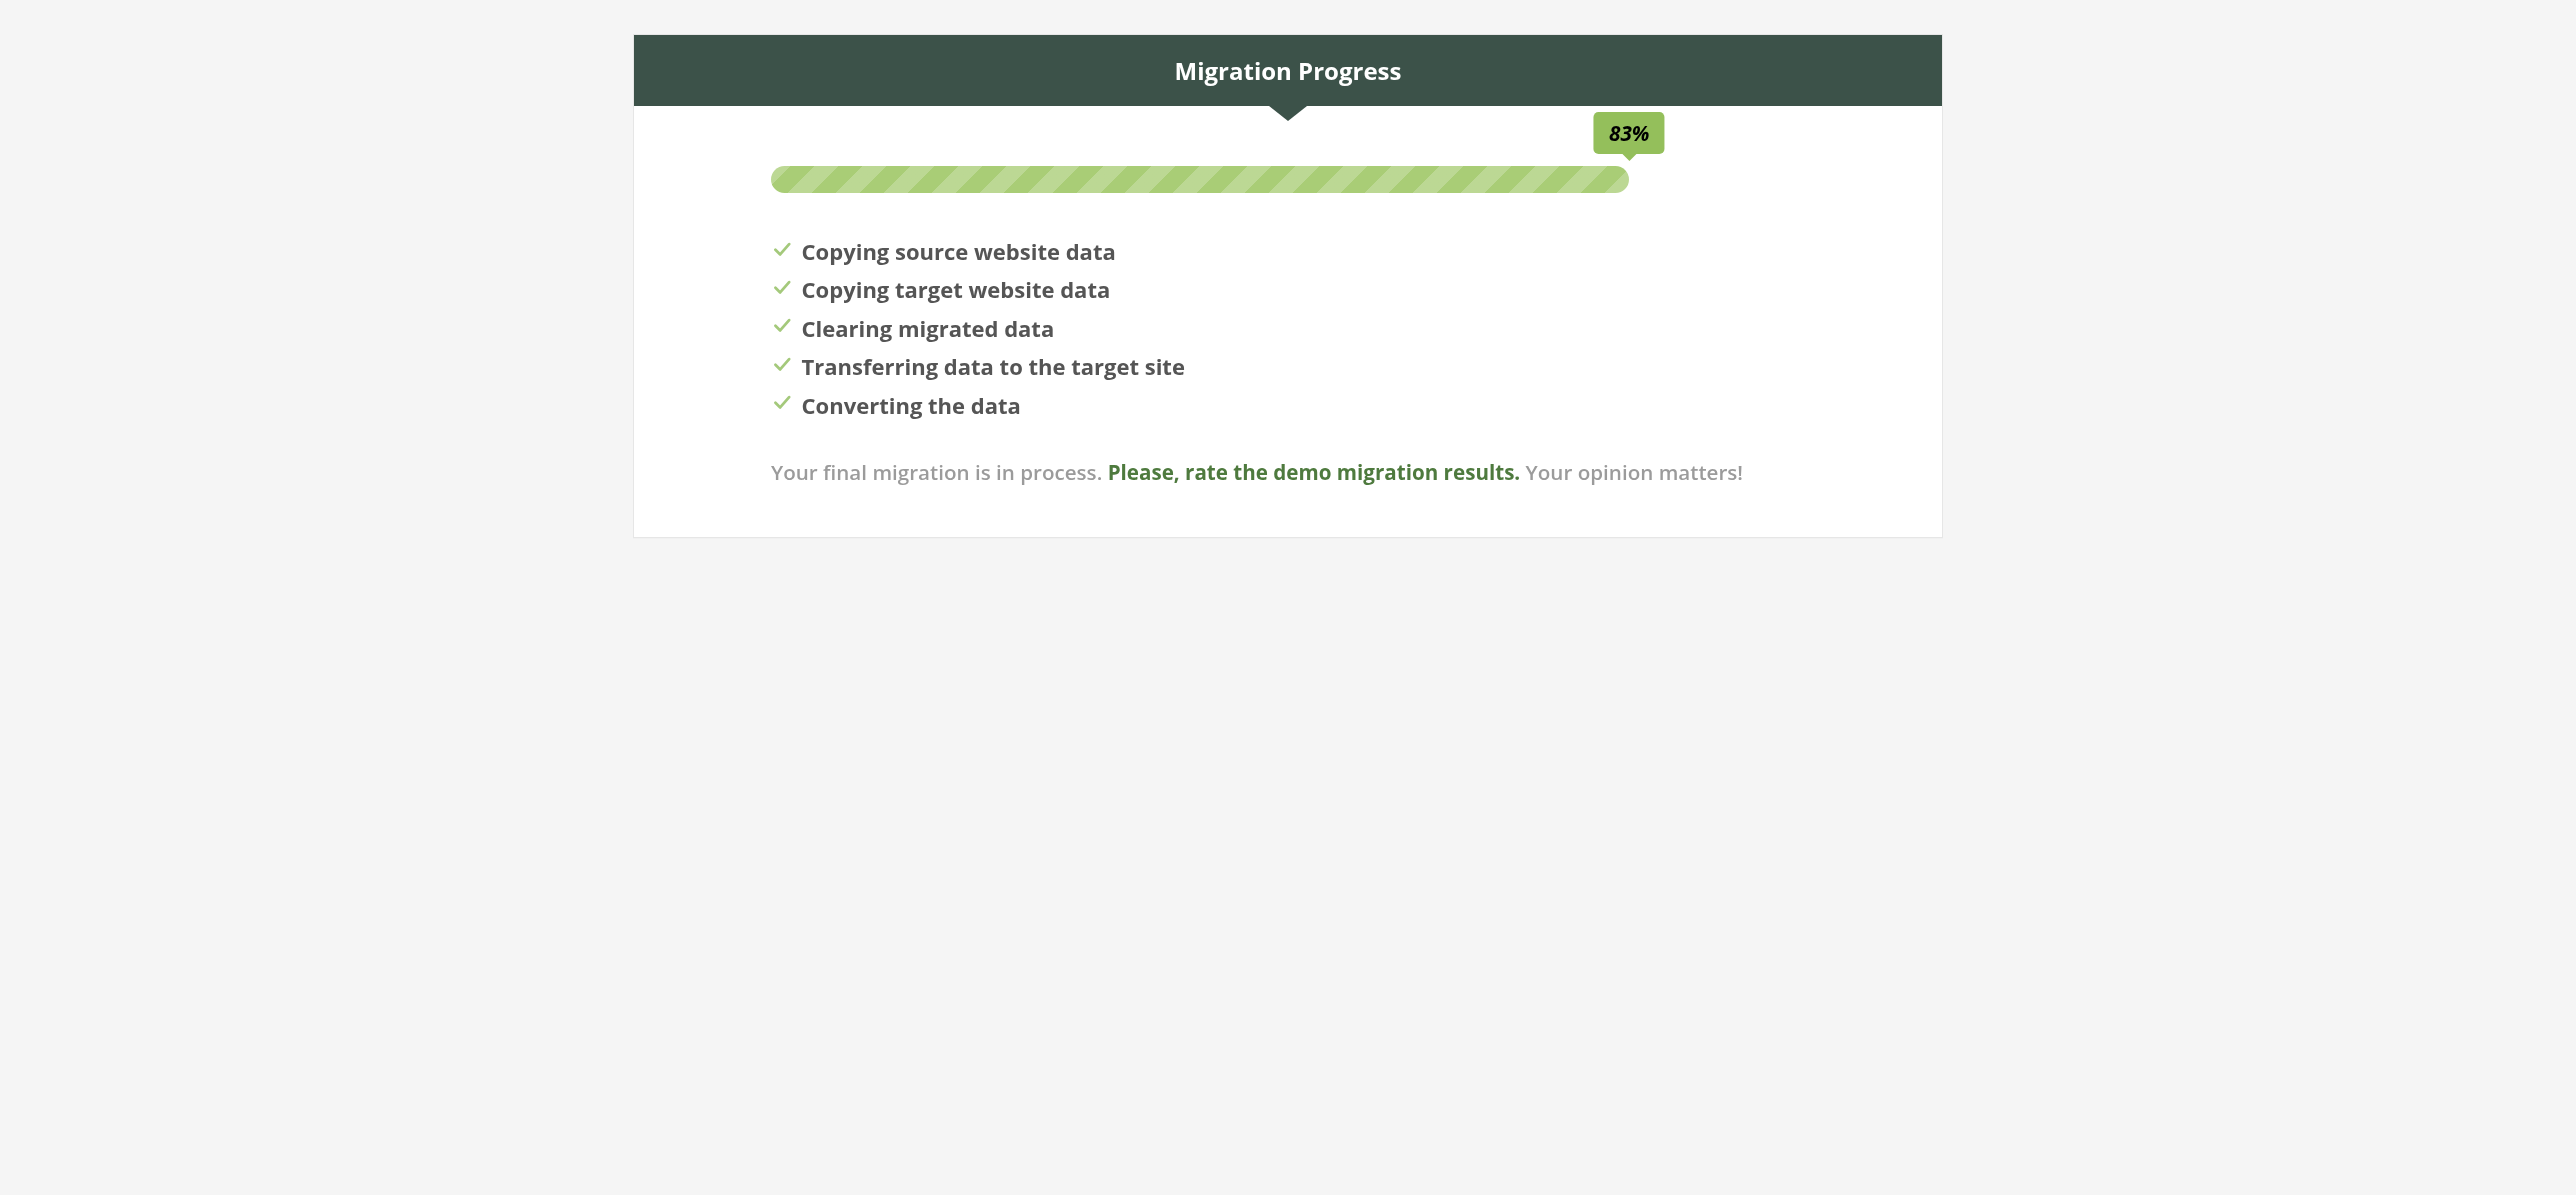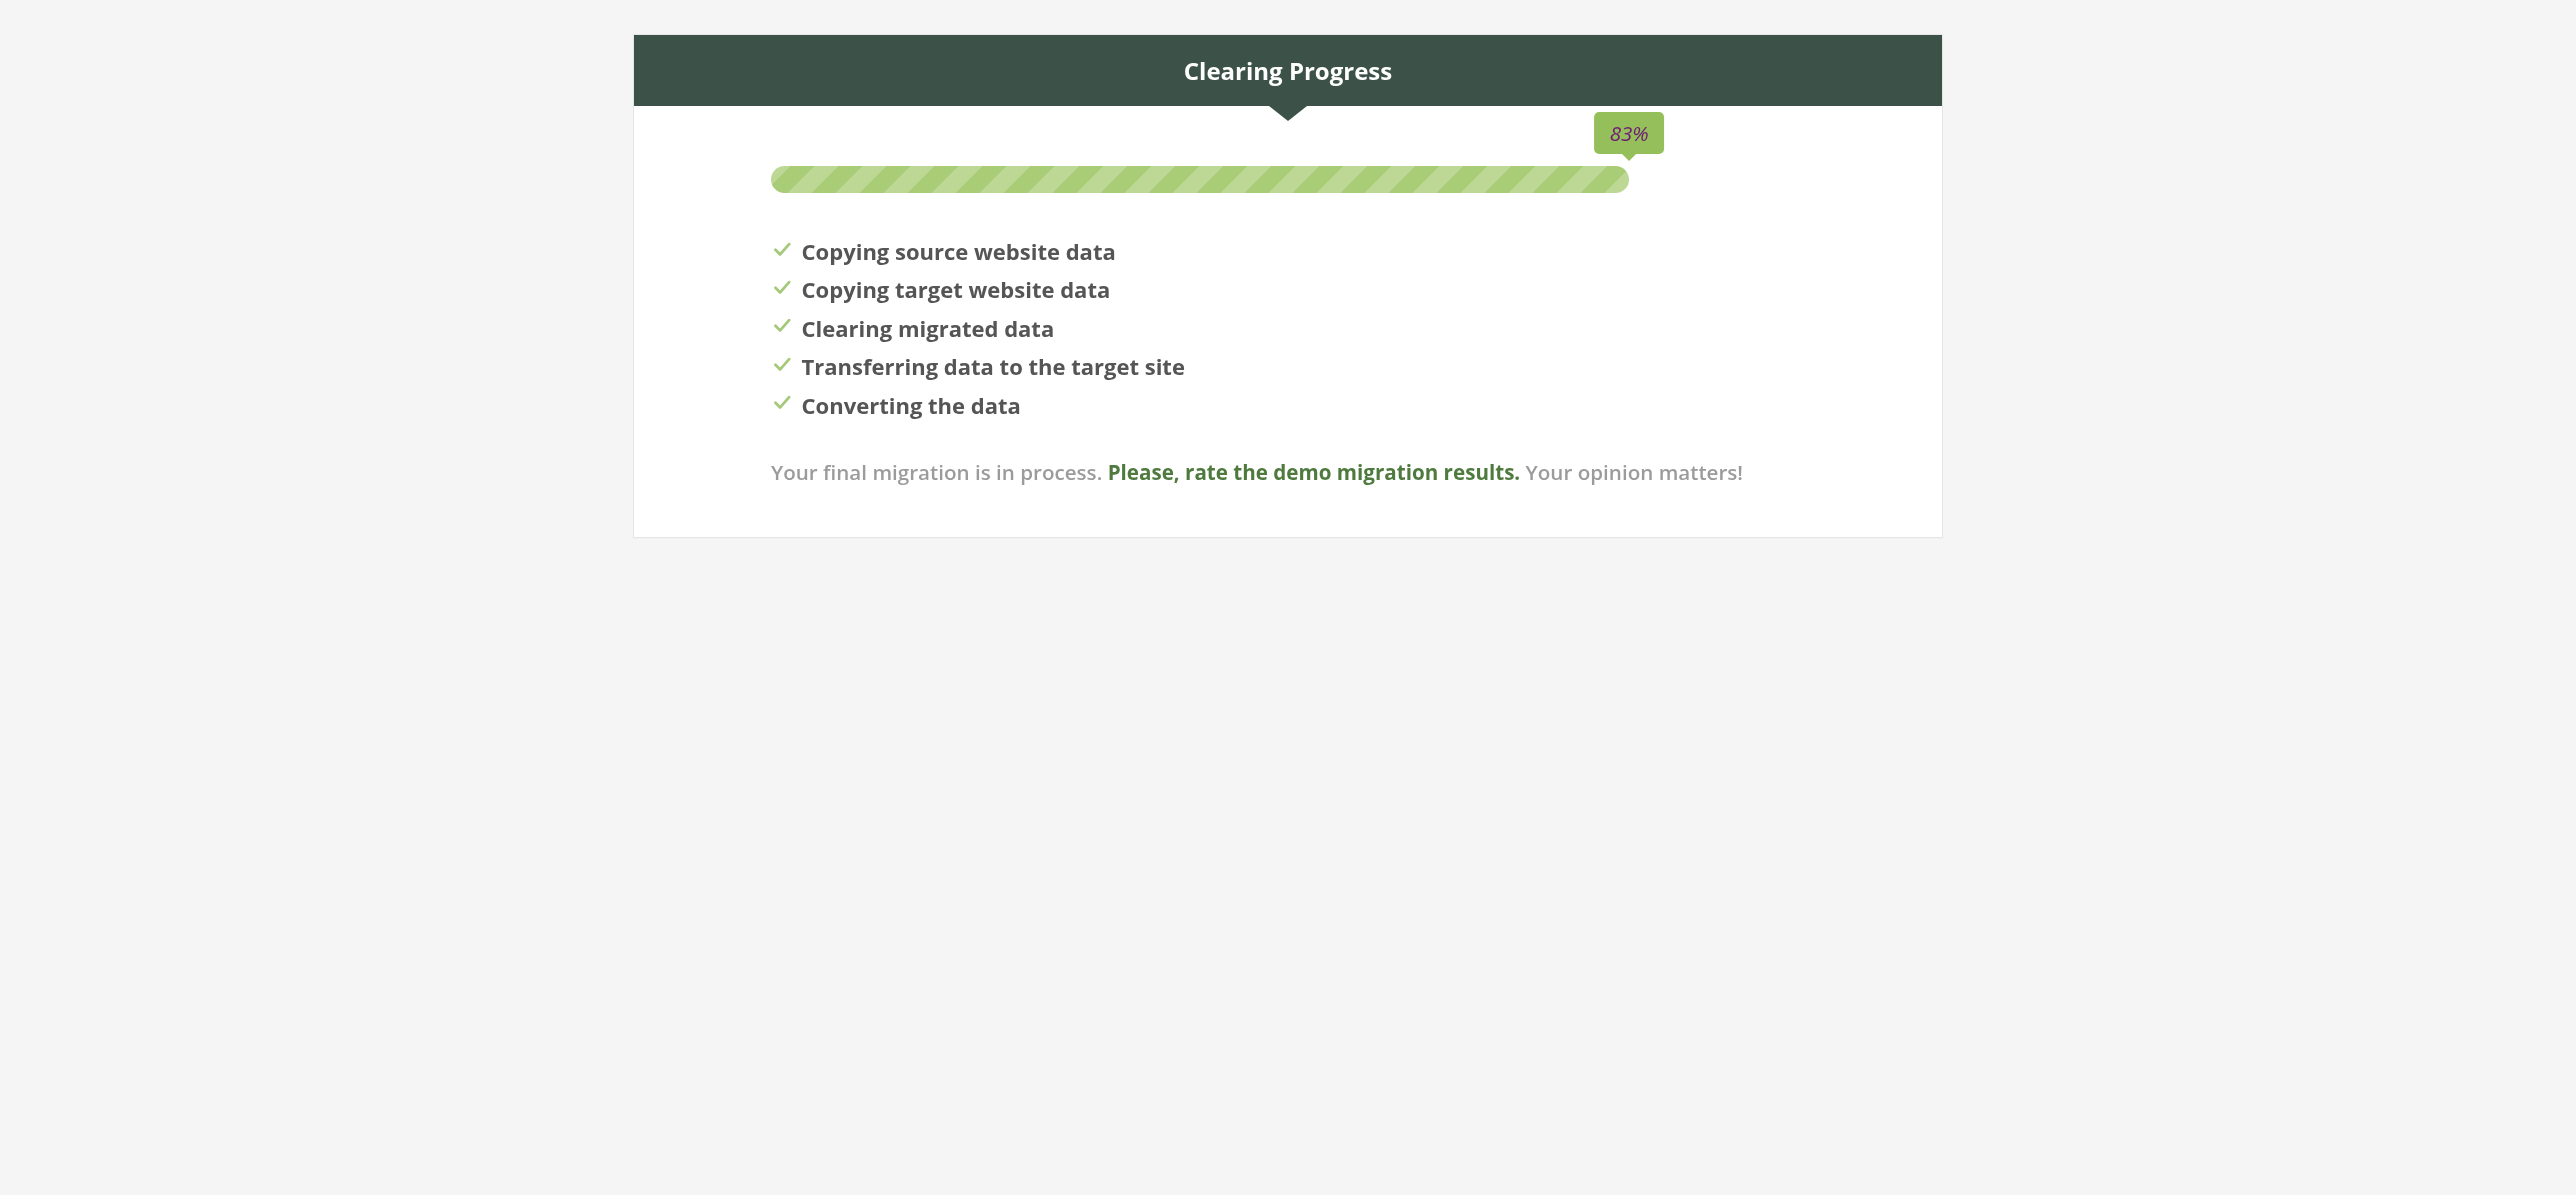--- a/index.html
+++ b/index.html
@@ -61,22 +61,22 @@
         transparent 34px
       );
       position: relative;
     }
     .progress-badge {
       position: absolute;
       bottom: calc(100% + 12px);
       left: 83%;
       transform: translateX(-50%);
       background: #94bf5b;
-      color: #701a75;
-      font-weight: 400;
+      color: #000000;
+      font-weight: 700;
       font-style: italic;
       font-size: 20.6px;
       padding: 6.9px 15.4px;
       border-radius: 5.1px;
       white-space: nowrap;
     }
     .progress-badge::after {
       content: "";
       position: absolute;
       top: 100%;
@@ -134,21 +134,21 @@
     }
     @media (max-width: 942px) {
       .card-body { padding: 51px 34px; }
     }
   </style>
 </head>
 <body>
 
 <div class="card">
   <div class="card-header">
-    <span>Clearing Progress</span>
+    <span>Migration Progress</span>
     <div class="card-header-notch"></div>
   </div>
 
   <div class="card-body">
 
     <div class="progress-wrap">
       <div class="progress-badge" id="progress-badge" style="left: 83%;">
         <span>83%</span>
       </div>
       <div class="progress-track">

